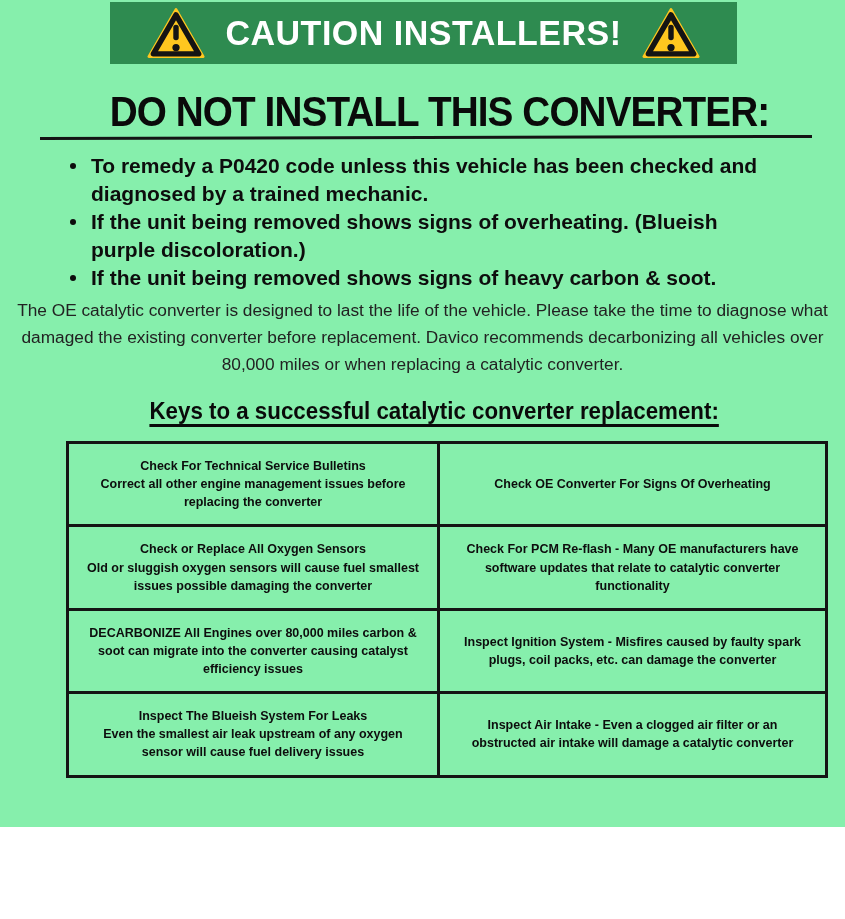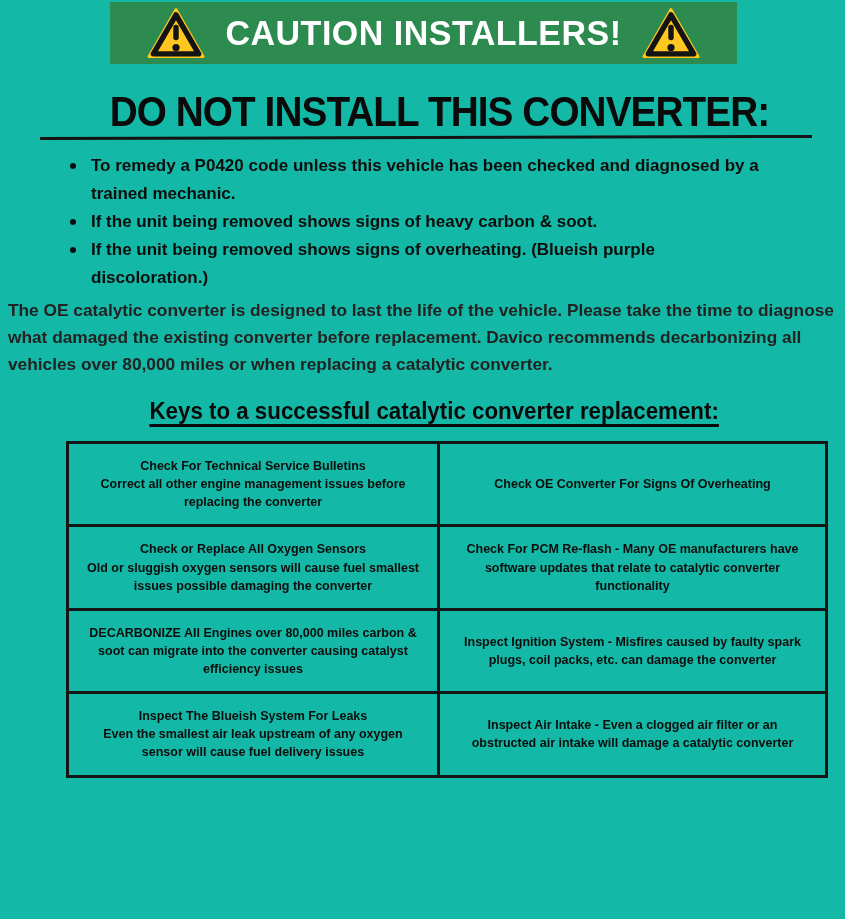--- a/index.html
+++ b/index.html
@@ -1,17 +1,17 @@
 <!DOCTYPE html>
 <html><head>
 <meta charset="utf-8">
 <style>
   html,body{margin:0;padding:0;background:#fff;}
   .page{
-    position:relative;width:845px;height:919px;background:#14b8a6;overflow:hidden;
+    position:relative;width:845px;height:827px;background:#86efac;overflow:hidden;
     font-family:"Liberation Sans",sans-serif;color:#111;
   }
   
   .banner{
     position:absolute;left:110px;top:2px;width:627px;height:62px;
     background:#2E8B50;display:flex;align-items:center;justify-content:center;gap:20px;
   }
   .banner-label{
     color:#fff;font-size:34px;font-weight:800;letter-spacing:.5px;white-space:nowrap;
     transform:scaleY(1.04);
@@ -26,31 +26,31 @@
   
   .divider{
     position:absolute;top:136px;left:40px;width:772px;height:3px;background:#141414;
     transform:rotate(-.15deg);
   }
   
   .warning-list{
     position:absolute;top:152px;left:64px;width:695px;margin:0;padding:0;list-style:none;
   }
   .warning-list li{
-    position:relative;padding-left:27px;font-size:17px;font-weight:700;line-height:28px;
+    position:relative;padding-left:27px;font-size:21px;font-weight:700;line-height:28px;
     color:#0d0d0d;
   }
   .warning-list li::before{
     content:"";position:absolute;left:6px;top:11px;width:6px;height:6px;border-radius:50%;
     background:#0d0d0d;
   }
   
   .advisory{
-    position:absolute;top:297px;left:8px;width:829px;margin:0;text-align:left;
-    font-size:17.3px;line-height:27px;font-weight:700;color:#222;
+    position:absolute;top:297px;left:8px;width:829px;margin:0;text-align:center;
+    font-size:17.3px;line-height:27px;font-weight:400;color:#222;
   }
   
   .keys-heading{
     position:absolute;top:385px;left:0;width:845px;margin:12px;text-align:center;
     font-size:24px;font-weight:800;color:#0a0a0a;
   }
   .keys-heading span{
     display:inline-block;transform:scaleX(.93);
     text-decoration:underline;text-decoration-thickness:2.5px;text-underline-offset:5px;
   }
@@ -88,22 +88,22 @@
       <circle cx="32" cy="44" r="4" fill="#141414"></circle>
     </svg>
   </div>
 
   <h1 class="main-heading"><span>DO NOT INSTALL THIS CONVERTER:</span></h1>
 
   <div class="divider"></div>
 
   <ul class="warning-list">
     <li>To remedy a P0420 code unless this vehicle has been checked and diagnosed by a trained mechanic.</li>
+    <li>If the unit being removed shows signs of overheating. (Blueish purple discoloration.)</li>
     <li>If the unit being removed shows signs of heavy carbon &amp; soot.</li>
-    <li>If the unit being removed shows signs of overheating. (Blueish purple discoloration.)</li>
   </ul>
 
   <p class="advisory">The OE catalytic converter is designed to last the life of the vehicle. Please take the time to diagnose what damaged the existing converter before replacement. Davico recommends decarbonizing all vehicles over 80,000 miles or when replacing a catalytic converter.</p>
 
   <h2 class="keys-heading"><span>Keys to a successful catalytic converter replacement:</span></h2>
 
   <table class="tips-table">
     <tbody>
       <tr class="r1">
         <td class="col-left">Check For Technical Service Bulletins

